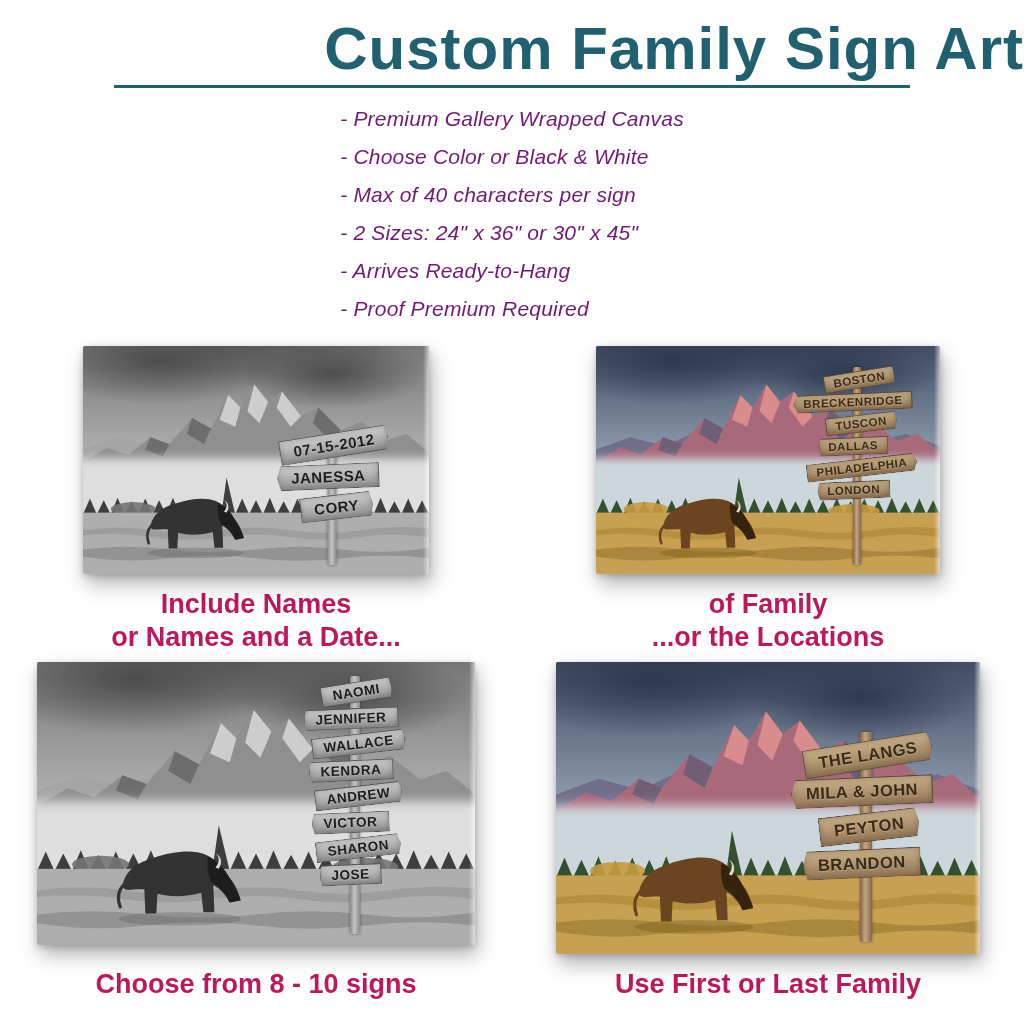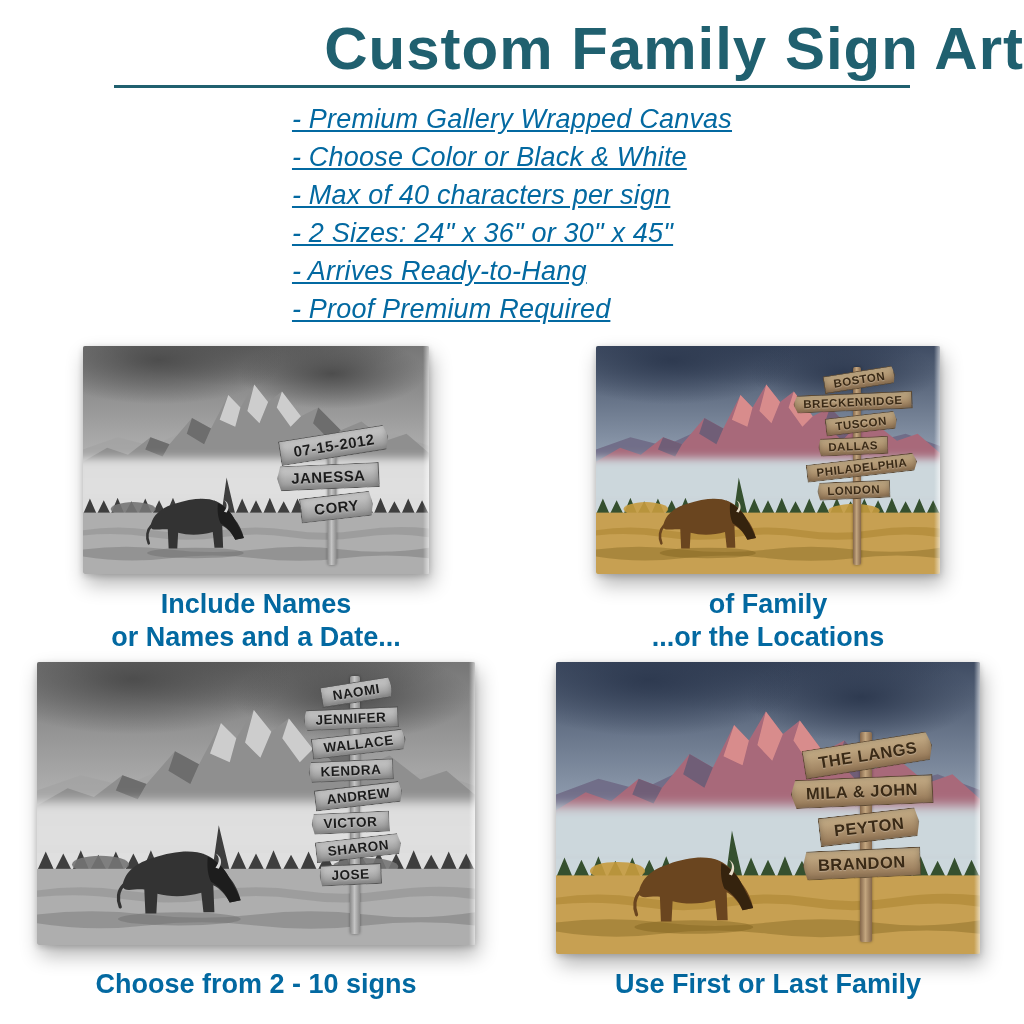--- a/index.html
+++ b/index.html
@@ -6,30 +6,30 @@
     font-family:"Liberation Sans", sans-serif;}
   .page{width:1024px;height:1024px;position:relative;}
 
   
   .title{margin:14px 0 0;text-align:right;font-size:60px;line-height:1.15;font-weight:600;
     letter-spacing:1px;color:#20606f;}
   .title-rule{border:none;border-top:3px solid #20606f;width:796px;margin:2px auto 12px;}
 
   
   .features{list-style:none;margin:4px auto 0;padding:0;width:fit-content;}
-  .features li{font-style:italic;font-weight:500;font-size:27px;line-height:38px;color:#0369a1;
-    letter-spacing:.2px;text-decoration:underline;}
+  .features li{font-style:italic;font-weight:500;font-size:21px;line-height:38px;color:#701a75;
+    letter-spacing:.2px;}
 
   
   .grid{margin-top:18px;display:grid;grid-template-columns:512px 512px;row-gap:8px;justify-items:center;}
   figure{margin:0;display:flex;flex-direction:column;align-items:center;}
   .canvas-wrap{display:flex;align-items:flex-start;justify-content:center;}
   .row1 .canvas-wrap{height:234px;}
   .row2 .canvas-wrap{height:298px;}
-  .caption{text-align:center;font-weight:700;font-size:27px;line-height:1.22;color:#0369a1;margin-top:8px;}
+  .caption{text-align:center;font-weight:700;font-size:27px;line-height:1.22;color:#be185d;margin-top:8px;}
 
   
   .canvas{position:relative;overflow:hidden;border-radius:2px;
     box-shadow:3px 10px 20px rgba(0,0,0,.30), 0 2px 6px rgba(0,0,0,.18);}
   .canvas::after{content:"";position:absolute;top:0;right:0;width:6px;height:100%;
     background:linear-gradient(to right, rgba(255,255,255,0), rgba(255,255,255,.6));pointer-events:none;}
   .sky{position:absolute;inset:0;background:
     radial-gradient(55% 30% at 22% 6%, var(--cloud) 0%, rgba(0,0,0,0) 65%),
     radial-gradient(45% 26% at 72% 12%, var(--cloud) 0%, rgba(0,0,0,0) 60%),
     radial-gradient(70% 40% at 50% -10%, var(--cloud) 0%, rgba(0,0,0,0) 70%),
@@ -193,21 +193,21 @@
                 <div class="sign">KENDRA</div>
                 <div class="sign">ANDREW</div>
                 <div class="sign">VICTOR</div>
                 <div class="sign">SHARON</div>
                 <div class="sign">JOSE</div>
               </div>
           </div>
         </div>
       </div>
       <figcaption class="caption">
-          <div>Choose from 2 - 10 signs</div>
+          <div>Choose from 8 - 10 signs</div>
         </figcaption>
     </figure>
 
     <figure class="row2" data-product="3">
       <div class="canvas-wrap">
         <div class="canvas color">
           <div class="sky"></div>
           <svg class="scene" viewBox="0 0 400 260" preserveAspectRatio="none">
               <use href="#scene-art"></use>
             </svg>

